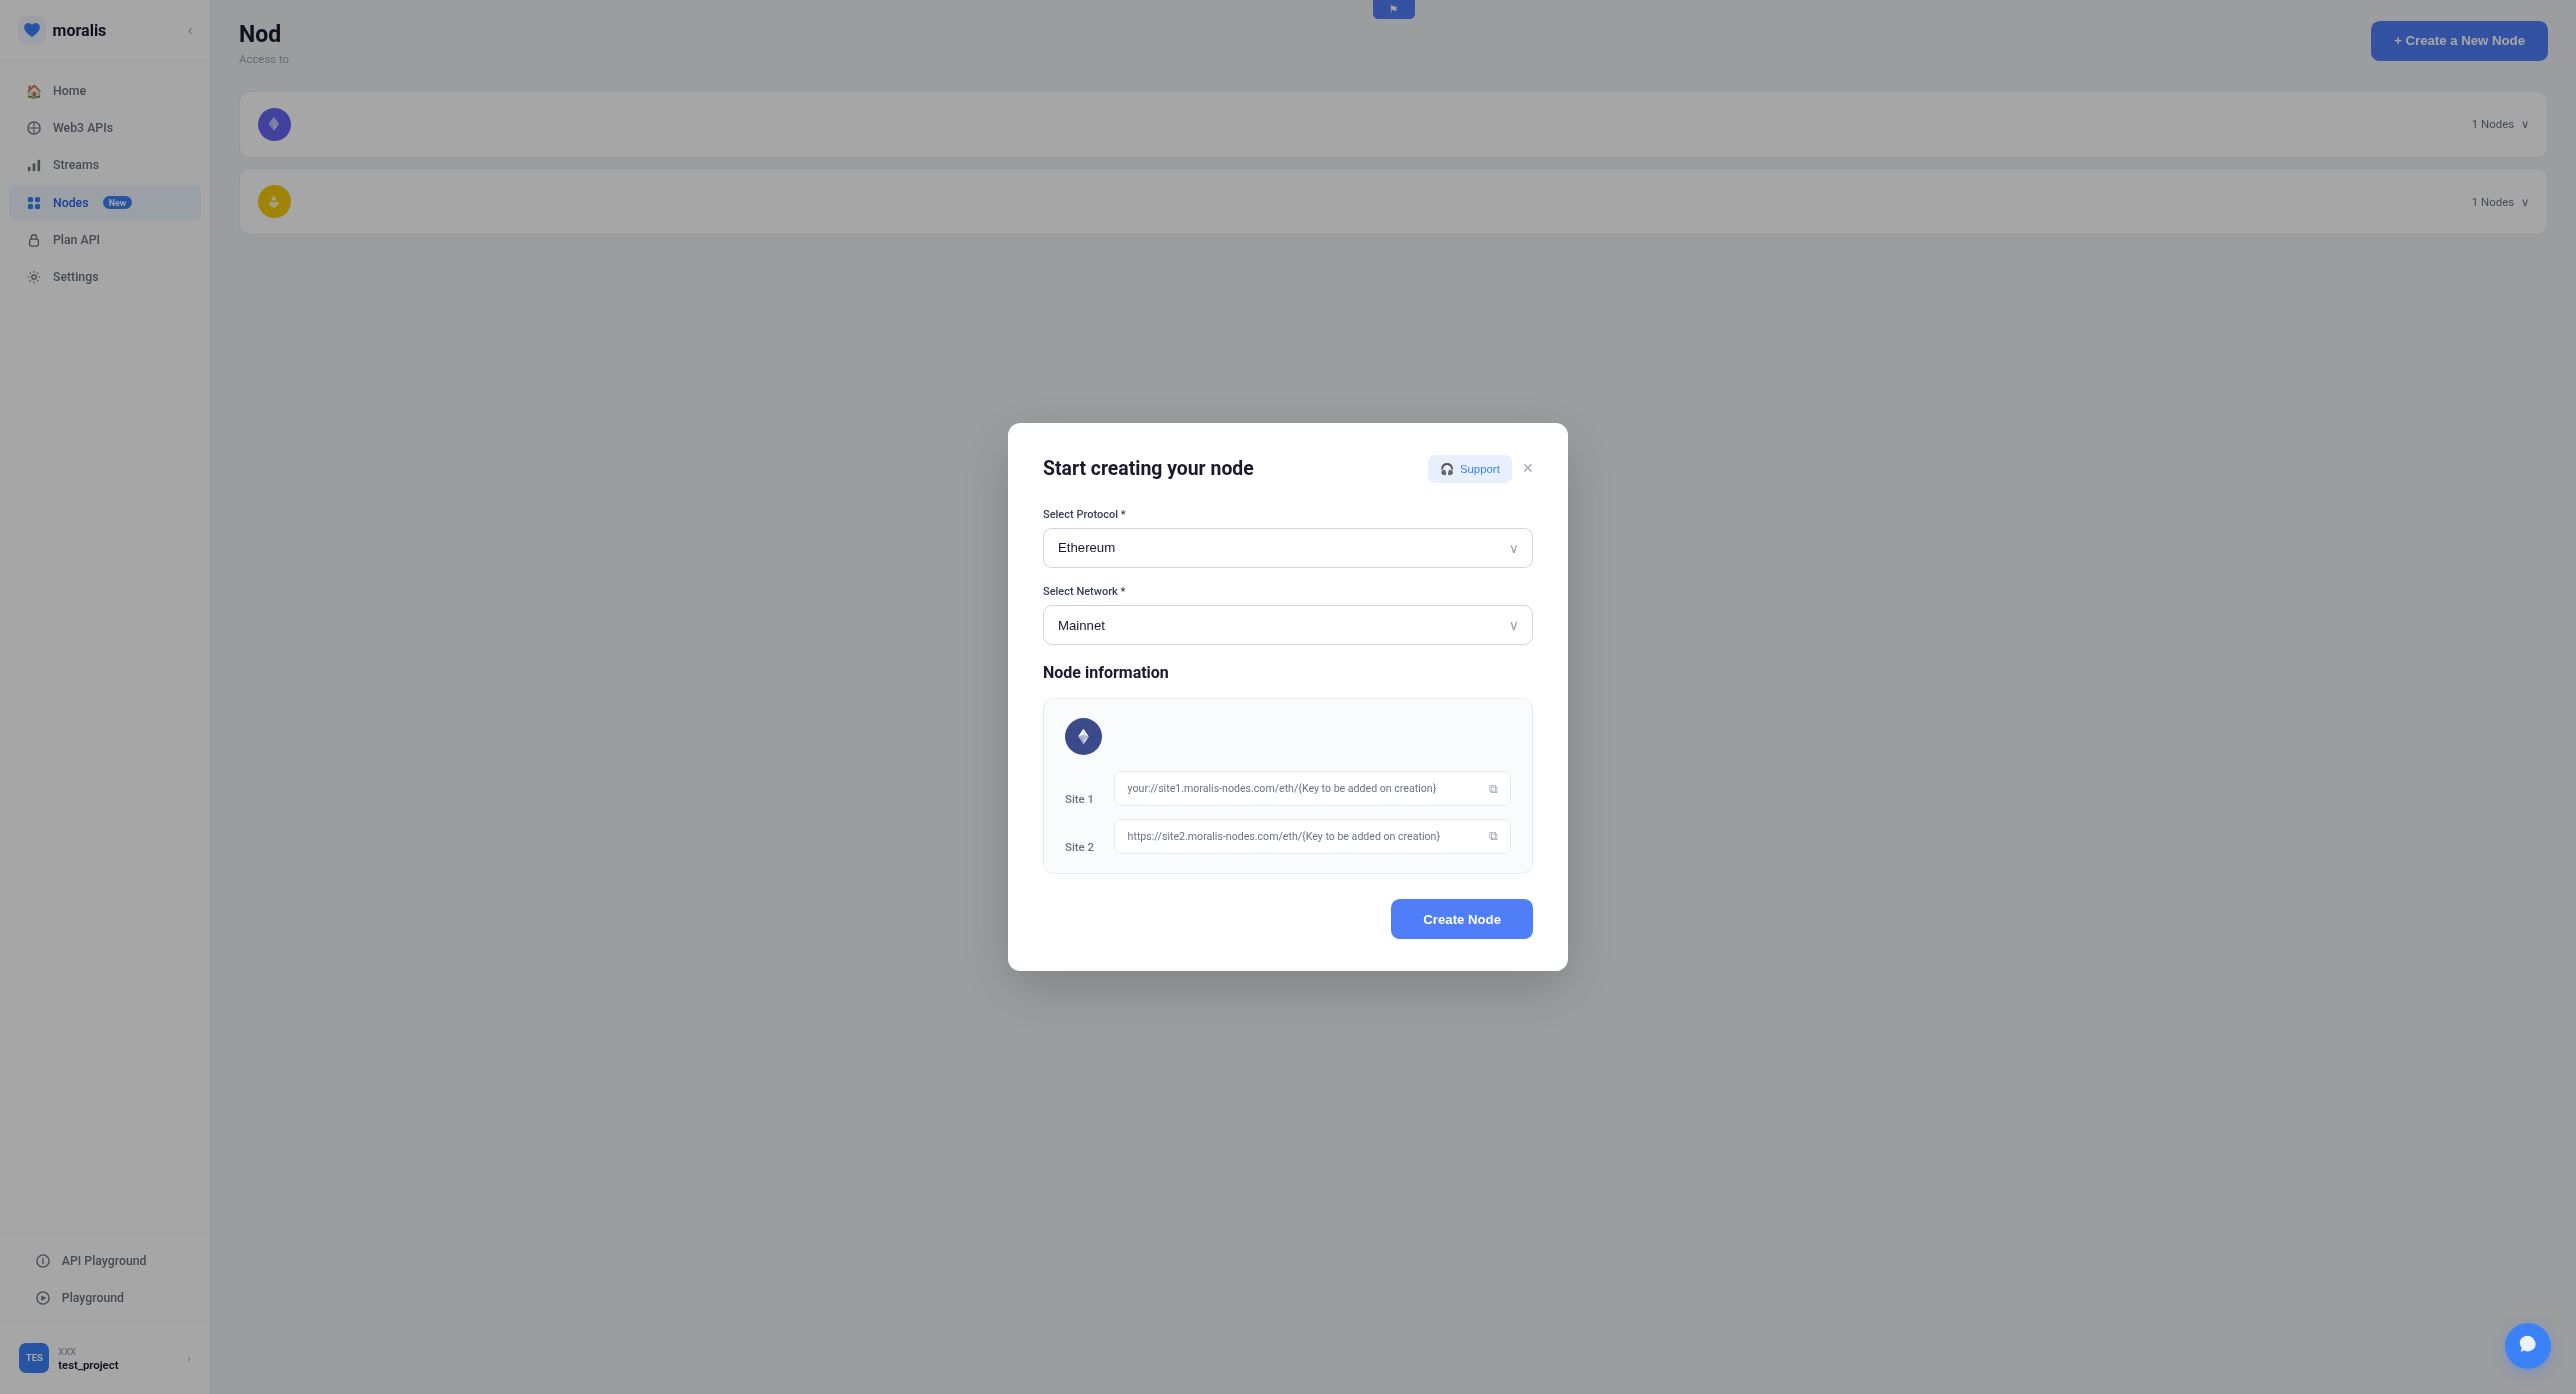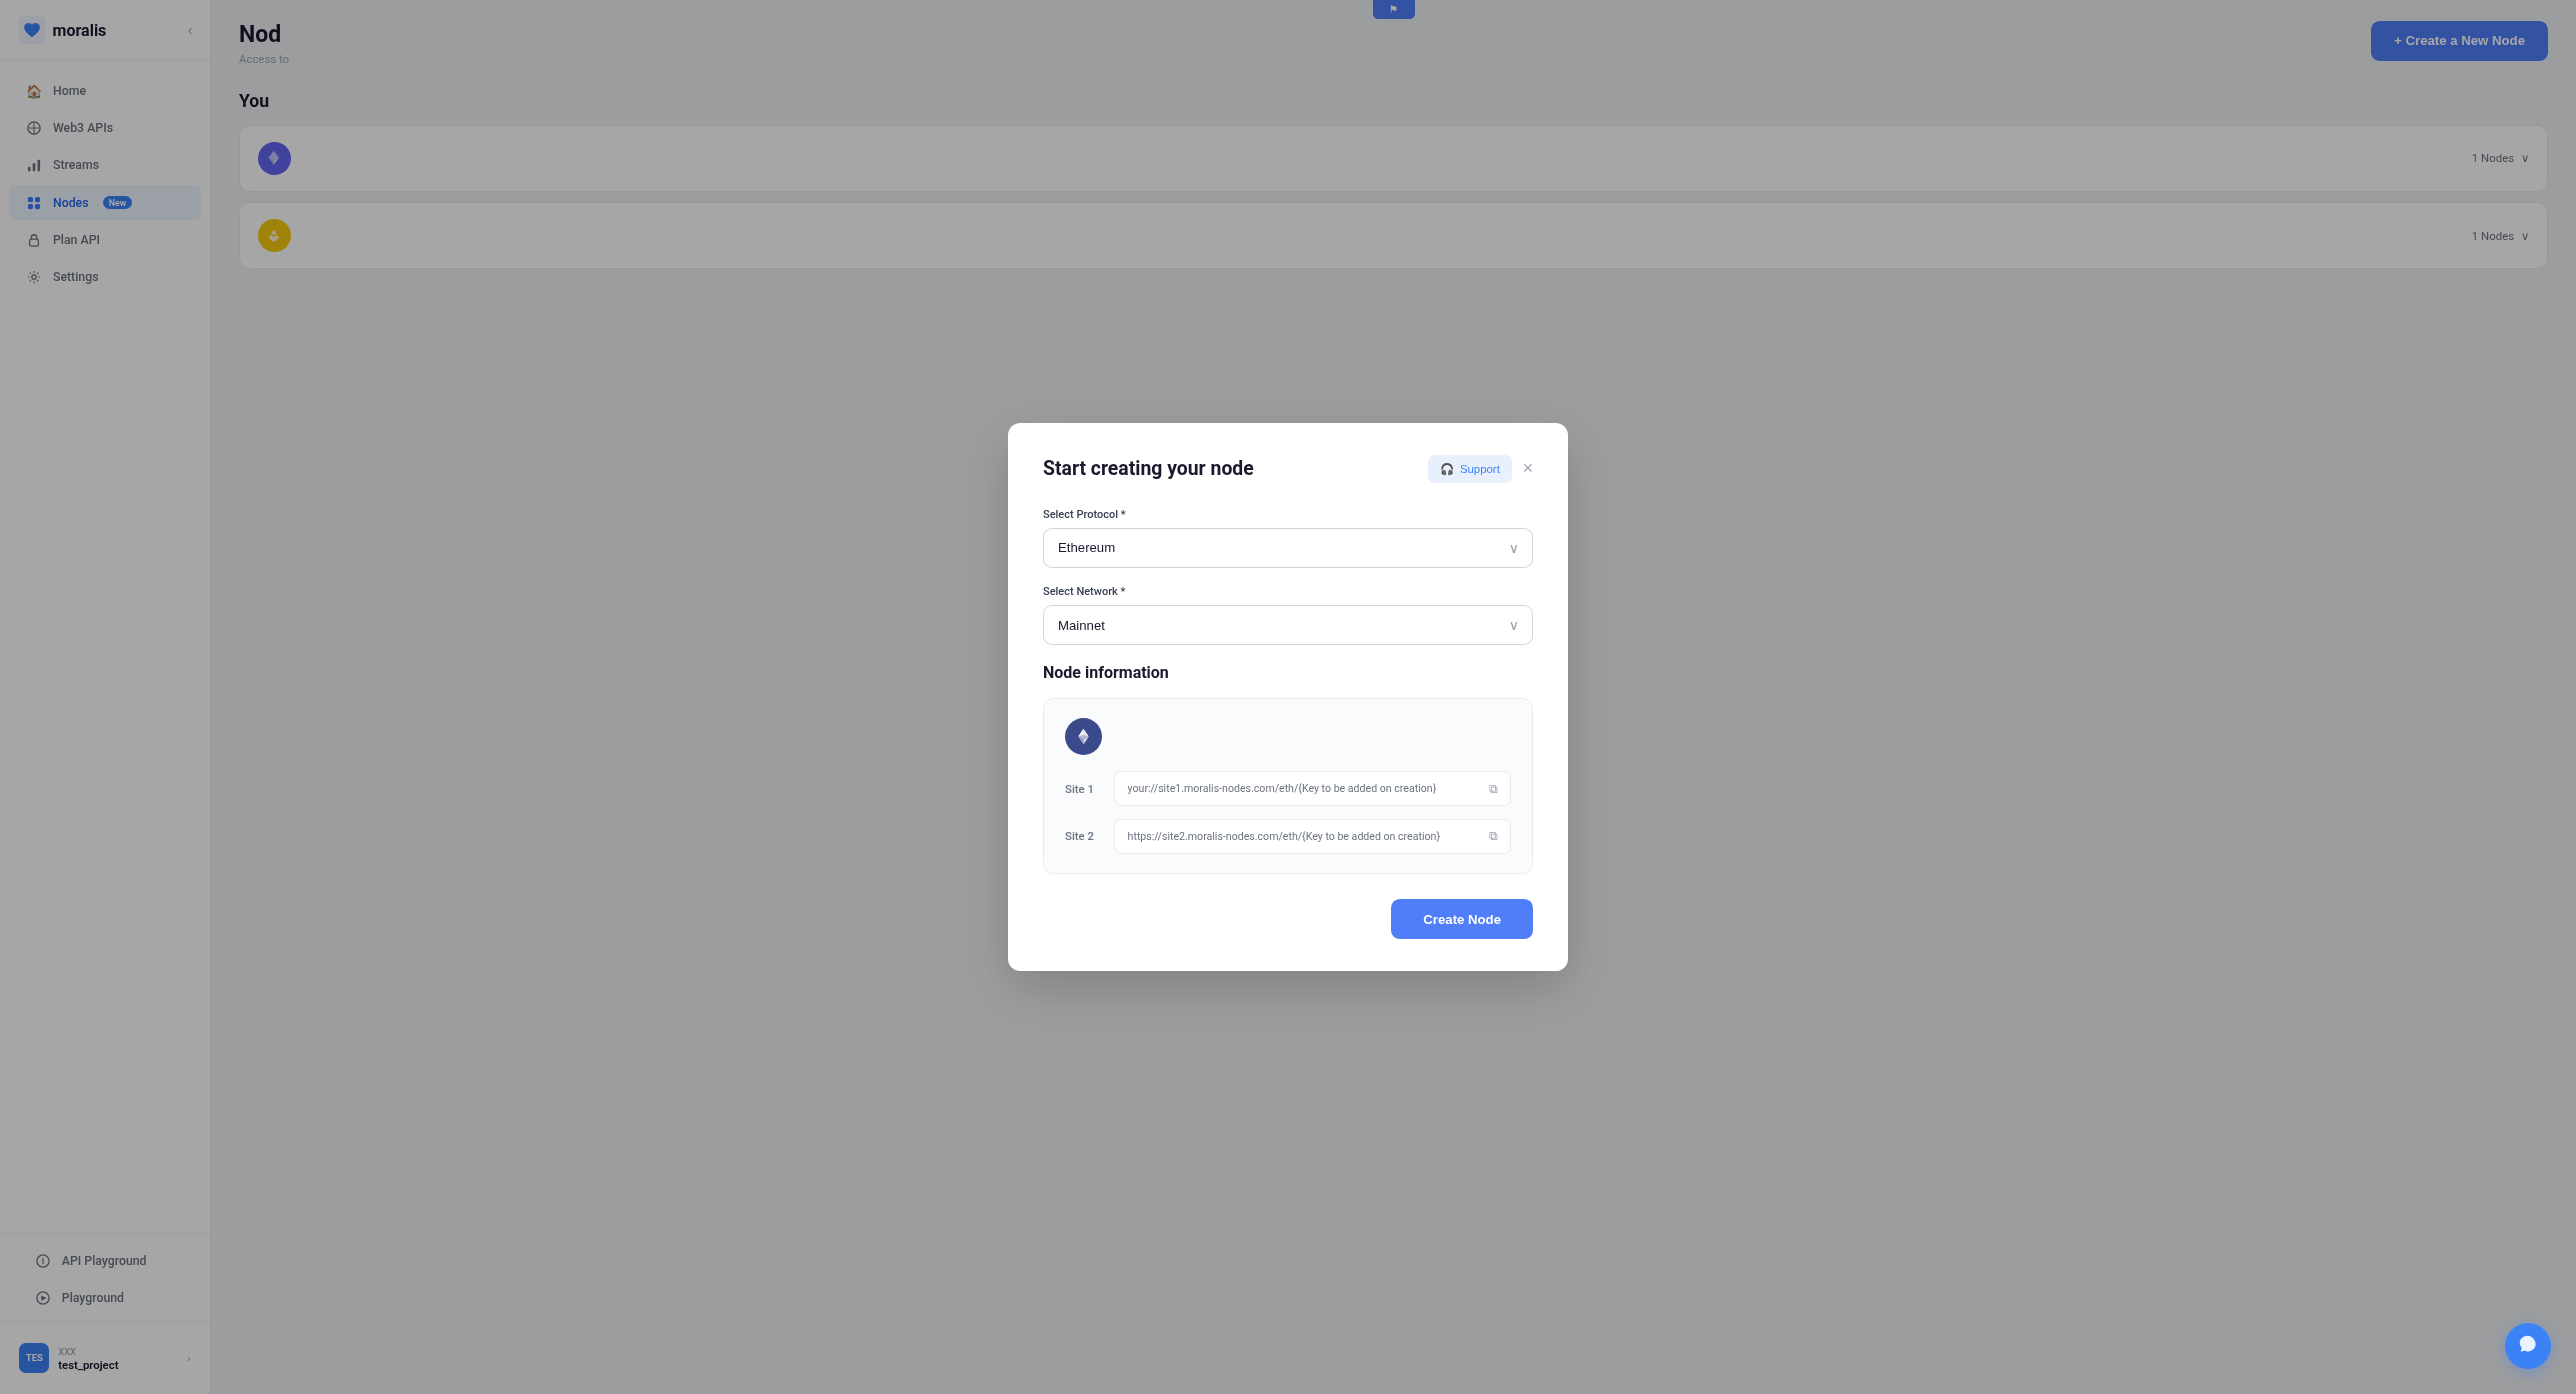--- a/index.html
+++ b/index.html
@@ -341,21 +341,21 @@
       height: 37px;
       background: #3b4a8a;
       border-radius: 50%;
       display: flex;
       align-items: center;
       justify-content: center;
       margin-bottom: 16px;
     }
     .site-row {
       display: flex;
-      align-items: center;
+      align-items: flex-end;
       gap: 12.3px;
       margin-bottom: 12.3px;
     }
     .site-row:last-child { margin-bottom: 0; }
     .site-label {
       font-size: 11.4px;
       color: #6b7280;
       min-width: 37px;
       font-weight: 500;
     }
@@ -541,21 +541,20 @@
 
   <div class="page-content" style="position:relative;">
     <div style="display:flex; align-items:flex-start; justify-content:space-between;">
       <div>
         <div class="page-title">Nod</div>
         <div class="page-subtitle">Access to</div>
       </div>
       <button class="create-node-btn" style="position:static; margin-top:0;">+ Create a New Node</button>
     </div>
 
-    <div class="section-title">You</div>
 
     <div class="chain-row">
       <div class="chain-left">
         <div class="chain-icon eth">
           <svg width="17.6" height="17.6" viewBox="0 0 20 20" fill="none">
               <polygon points="10,2 16,10 10,13 4,10" fill="rgba(255,255,255,0.6)"></polygon>
               <polygon points="10,13 16,10 10,18" fill="rgba(255,255,255,0.8)"></polygon>
               <polygon points="10,13 4,10 10,18" fill="rgba(255,255,255,0.5)"></polygon>
             </svg>
         </div>

